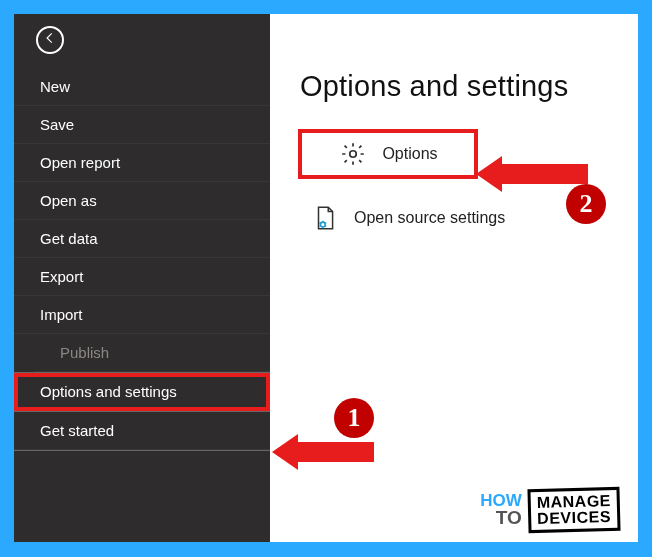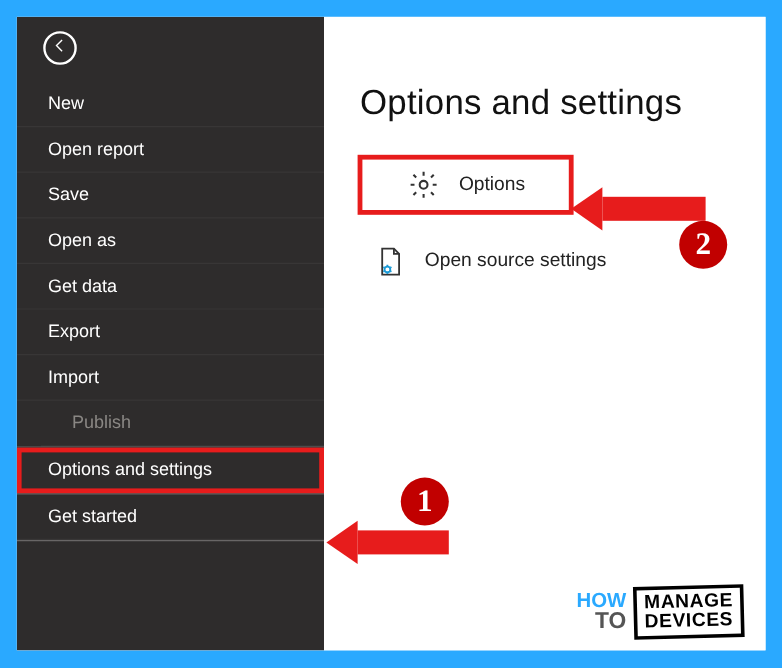--- a/index.html
+++ b/index.html
@@ -161,22 +161,22 @@
     <div class="sidebar">
       <div class="back-btn">
         <span>
           <svg viewBox="0 0 24 24">
               <polyline points="15 4 7 12 15 20"></polyline>
             </svg>
         </span>
       </div>
       <div class="menu">
         <div class="menu-item">New</div>
+        <div class="menu-item">Save</div>
         <div class="menu-item">Open report</div>
-        <div class="menu-item">Save</div>
         <div class="menu-item">Open as</div>
         <div class="menu-item">Get data</div>
         <div class="menu-item">Export</div>
         <div class="menu-item">Import</div>
         <div class="menu-item disabled">Publish</div>
         <div class="sep"></div>
         <div class="menu-item selected">Options and settings</div>
         <div class="sep"></div>
         <div class="menu-item">Get started</div>
         <div class="sep"></div>

